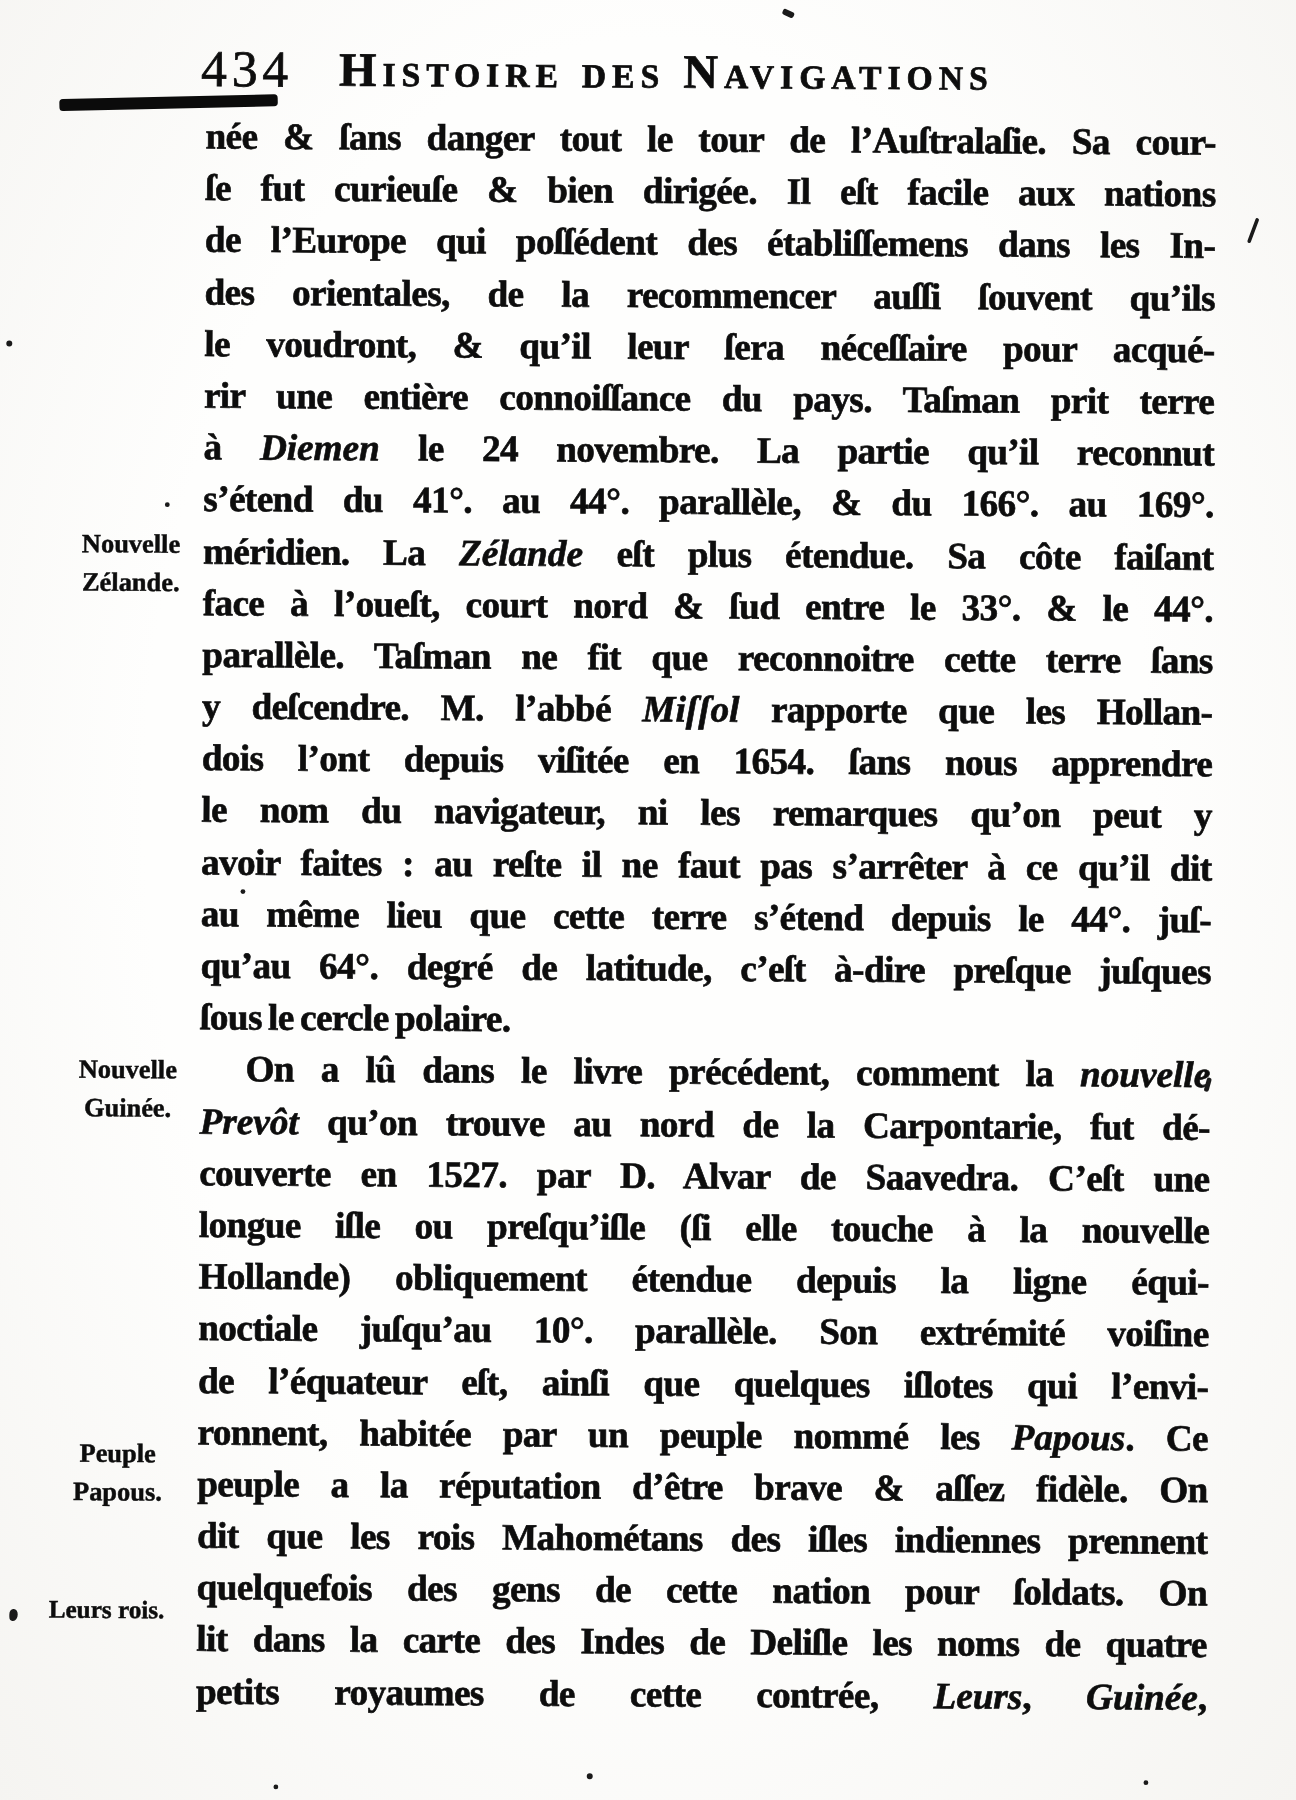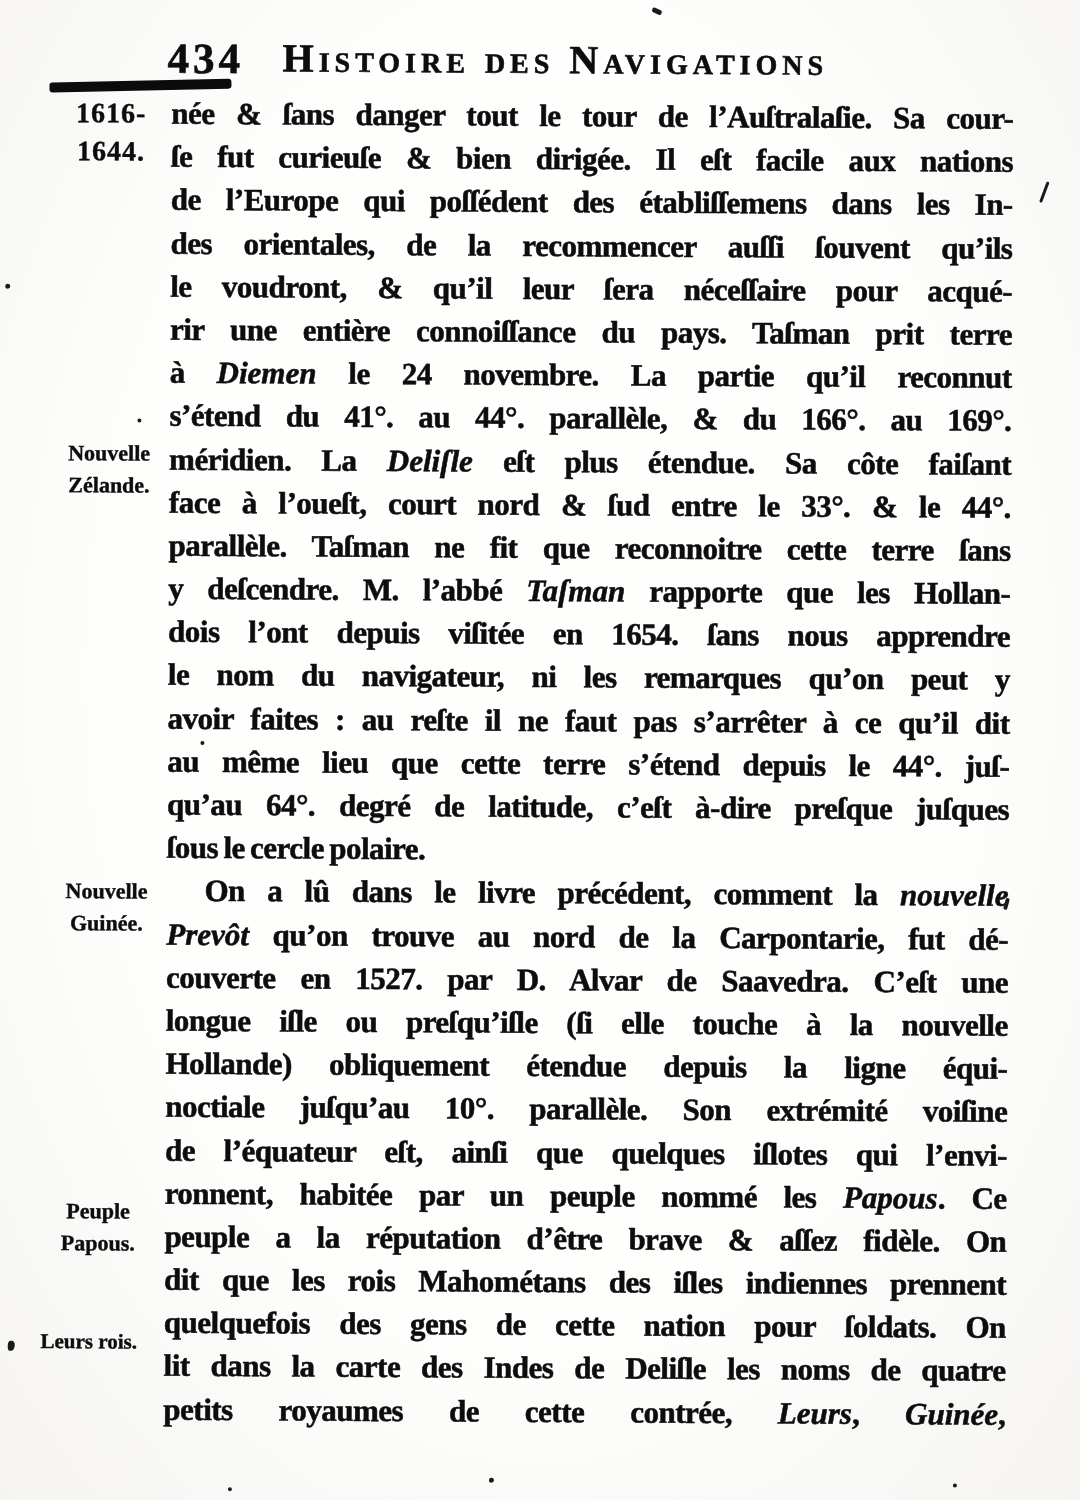--- a/index.html
+++ b/index.html
@@ -10,21 +10,21 @@
     color:#0d0d0d;
   }
   .scan{
     position:absolute;inset:0;
     transform:rotate(0.35deg);
     transform-origin:540px 0px;
   }
   
   .page-number{
     position:absolute;left:168px;top:36px;
-    font-size:43px;font-weight:700;letter-spacing:4px;
+    font-size:43px;font-weight:400;letter-spacing:4px;
     -webkit-text-stroke:0.6px #0d0d0d;
   }
   .running-title{
     position:absolute;left:283px;top:36px;width:700px;
     font-size:40px;font-weight:700;font-variant:small-caps;
     letter-spacing:5px;white-space:nowrap;
     -webkit-text-stroke:0.6px #0d0d0d;
   }
   
   .margin-rule{
@@ -60,43 +60,41 @@
 </style>
 </head>
 <body>
 
 <div class="scan">
 
   <div class="page-number">434</div>
   <div class="running-title">Histoire des Navigations</div>
 
   <div class="margin-rule"></div>
-  <div class="margin-note mn-dates">1616-
-1644.</div>
   <div class="margin-note mn-zelande">Nouvelle
 Zélande.</div>
   <div class="margin-note mn-guinee">Nouvelle
 Guinée.</div>
   <div class="margin-note mn-papous">Peuple
 Papous.</div>
   <div class="margin-note mn-rois">Leurs rois.</div>
 
   <div class="text-block">
       <div class="line"><span>née &amp; ſans danger tout le tour de l’Auſtralaſie. Sa cour-</span></div>
       <div class="line"><span>ſe fut curieuſe &amp; bien dirigée. Il eſt facile aux nations</span></div>
       <div class="line"><span>de l’Europe qui poſſédent des établiſſemens dans les In-</span></div>
       <div class="line"><span>des orientales, de la recommencer auſſi ſouvent qu’ils</span></div>
       <div class="line"><span>le voudront, &amp; qu’il leur ſera néceſſaire pour acqué-</span></div>
       <div class="line"><span>rir une entière connoiſſance du pays. Taſman prit terre</span></div>
       <div class="line"><span>à </span><i>Diemen</i><span> le 24 novembre. La partie qu’il reconnut</span></div>
       <div class="line"><span>s’étend du 41°. au 44°. parallèle, &amp; du 166°. au 169°.</span></div>
-      <div class="line"><span>méridien. La </span><i>Deliſle</i><span> eſt plus étendue. Sa côte faiſant</span></div>
+      <div class="line"><span>méridien. La </span><i>Zélande</i><span> eſt plus étendue. Sa côte faiſant</span></div>
       <div class="line"><span>face à l’oueſt, court nord &amp; ſud entre le 33°. &amp; le 44°.</span></div>
       <div class="line"><span>parallèle. Taſman ne fit que reconnoitre cette terre ſans</span></div>
-      <div class="line"><span>y deſcendre. M. l’abbé </span><i>Taſman</i><span> rapporte que les Hollan-</span></div>
+      <div class="line"><span>y deſcendre. M. l’abbé </span><i>Miſſol</i><span> rapporte que les Hollan-</span></div>
       <div class="line"><span>dois l’ont depuis viſitée en 1654. ſans nous apprendre</span></div>
       <div class="line"><span>le nom du navigateur, ni les remarques qu’on peut y</span></div>
       <div class="line"><span>avoir faites : au reſte il ne faut pas s’arrêter à ce qu’il dit</span></div>
       <div class="line"><span>au même lieu que cette terre s’étend depuis le 44°. juſ-</span></div>
       <div class="line"><span>qu’au 64°. degré de latitude, c’eſt à-dire preſque juſques</span></div>
       <div class="line para-end"><span>ſous le cercle polaire.</span></div>
       <div class="line indent"><span>On a lû dans le livre précédent, comment la </span><i>nouvelle</i></div>
       <div class="line"><i>Prevôt</i><span> qu’on trouve au nord de la Carpontarie, fut dé-</span></div>
       <div class="line"><span>couverte en 1527. par D. Alvar de Saavedra. C’eſt une</span></div>
       <div class="line"><span>longue iſle ou preſqu’iſle (ſi elle touche à la nouvelle</span></div>

